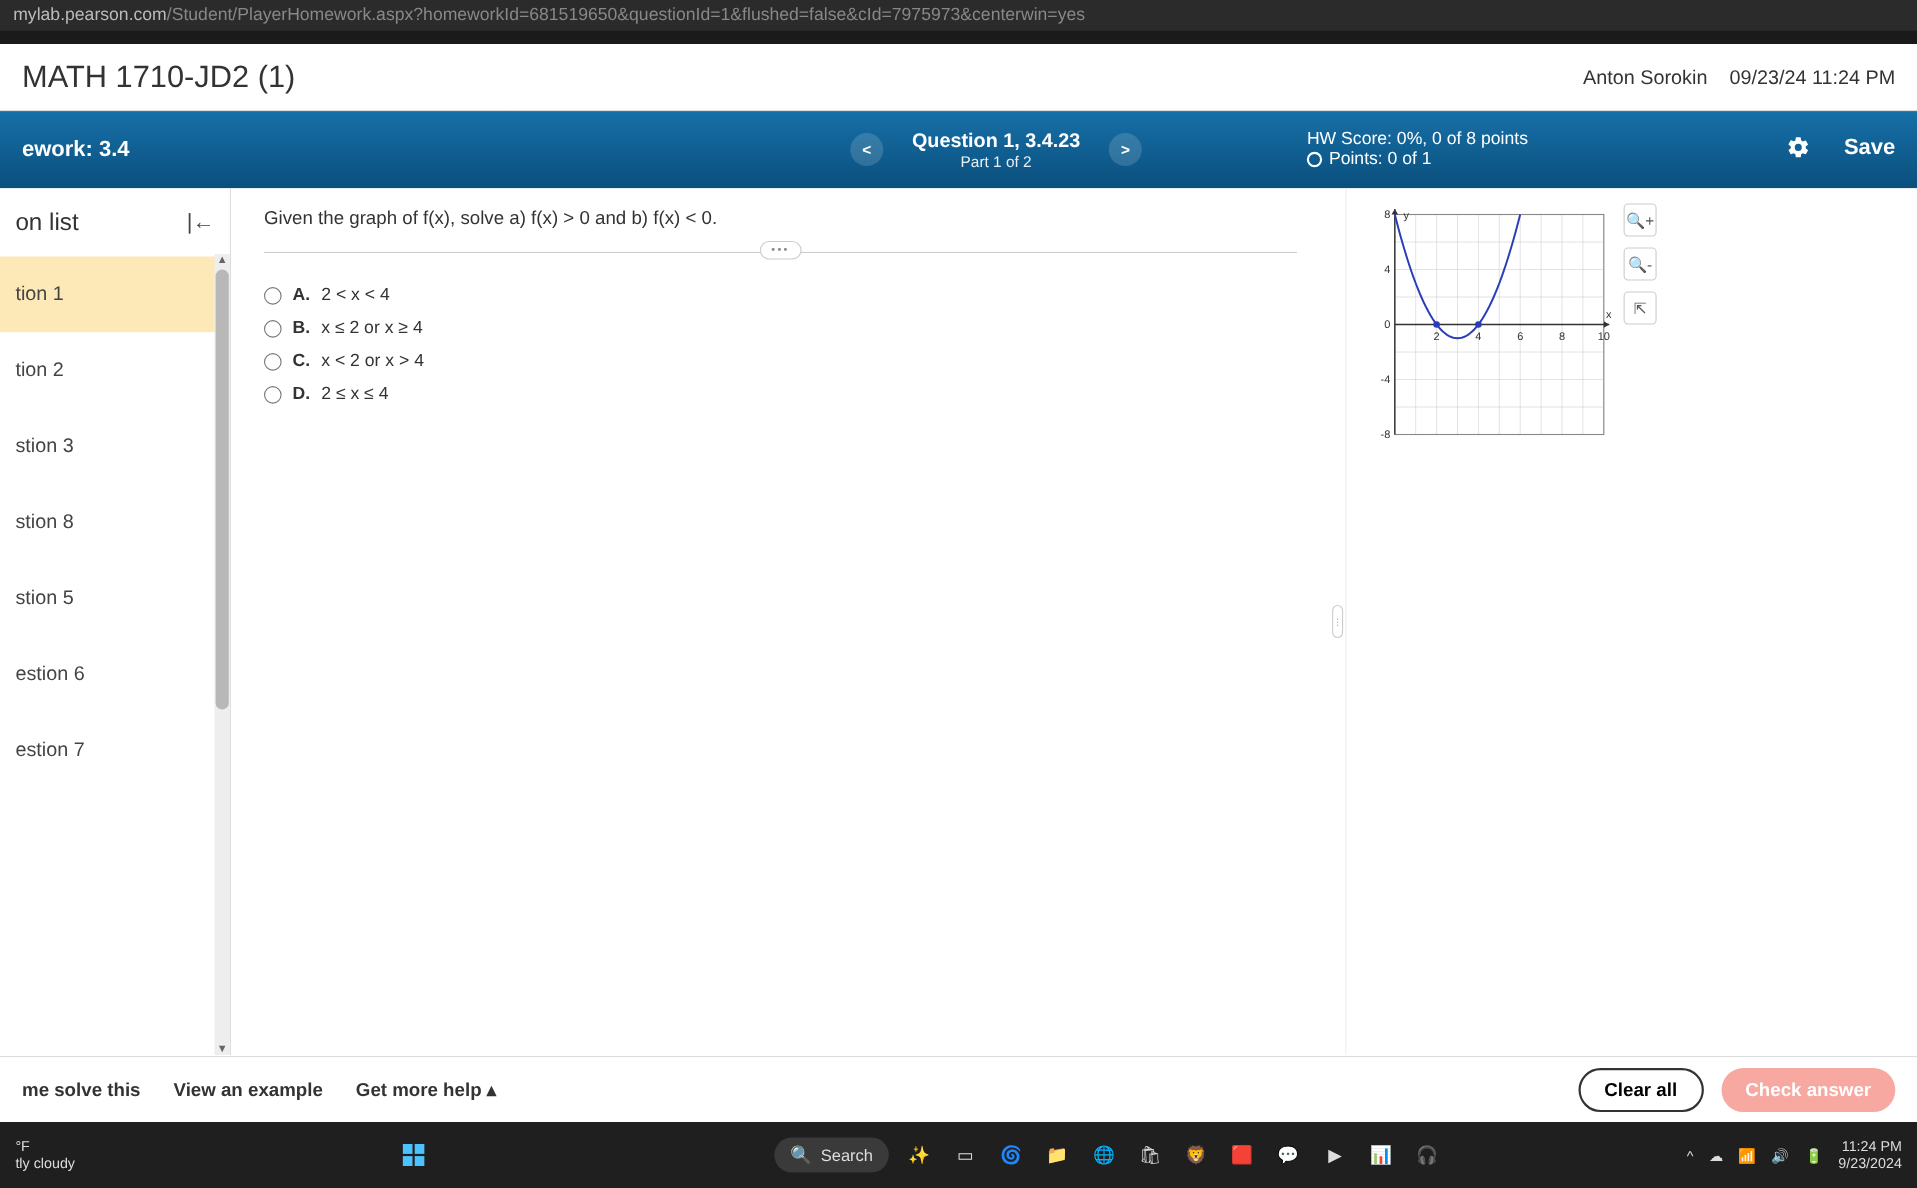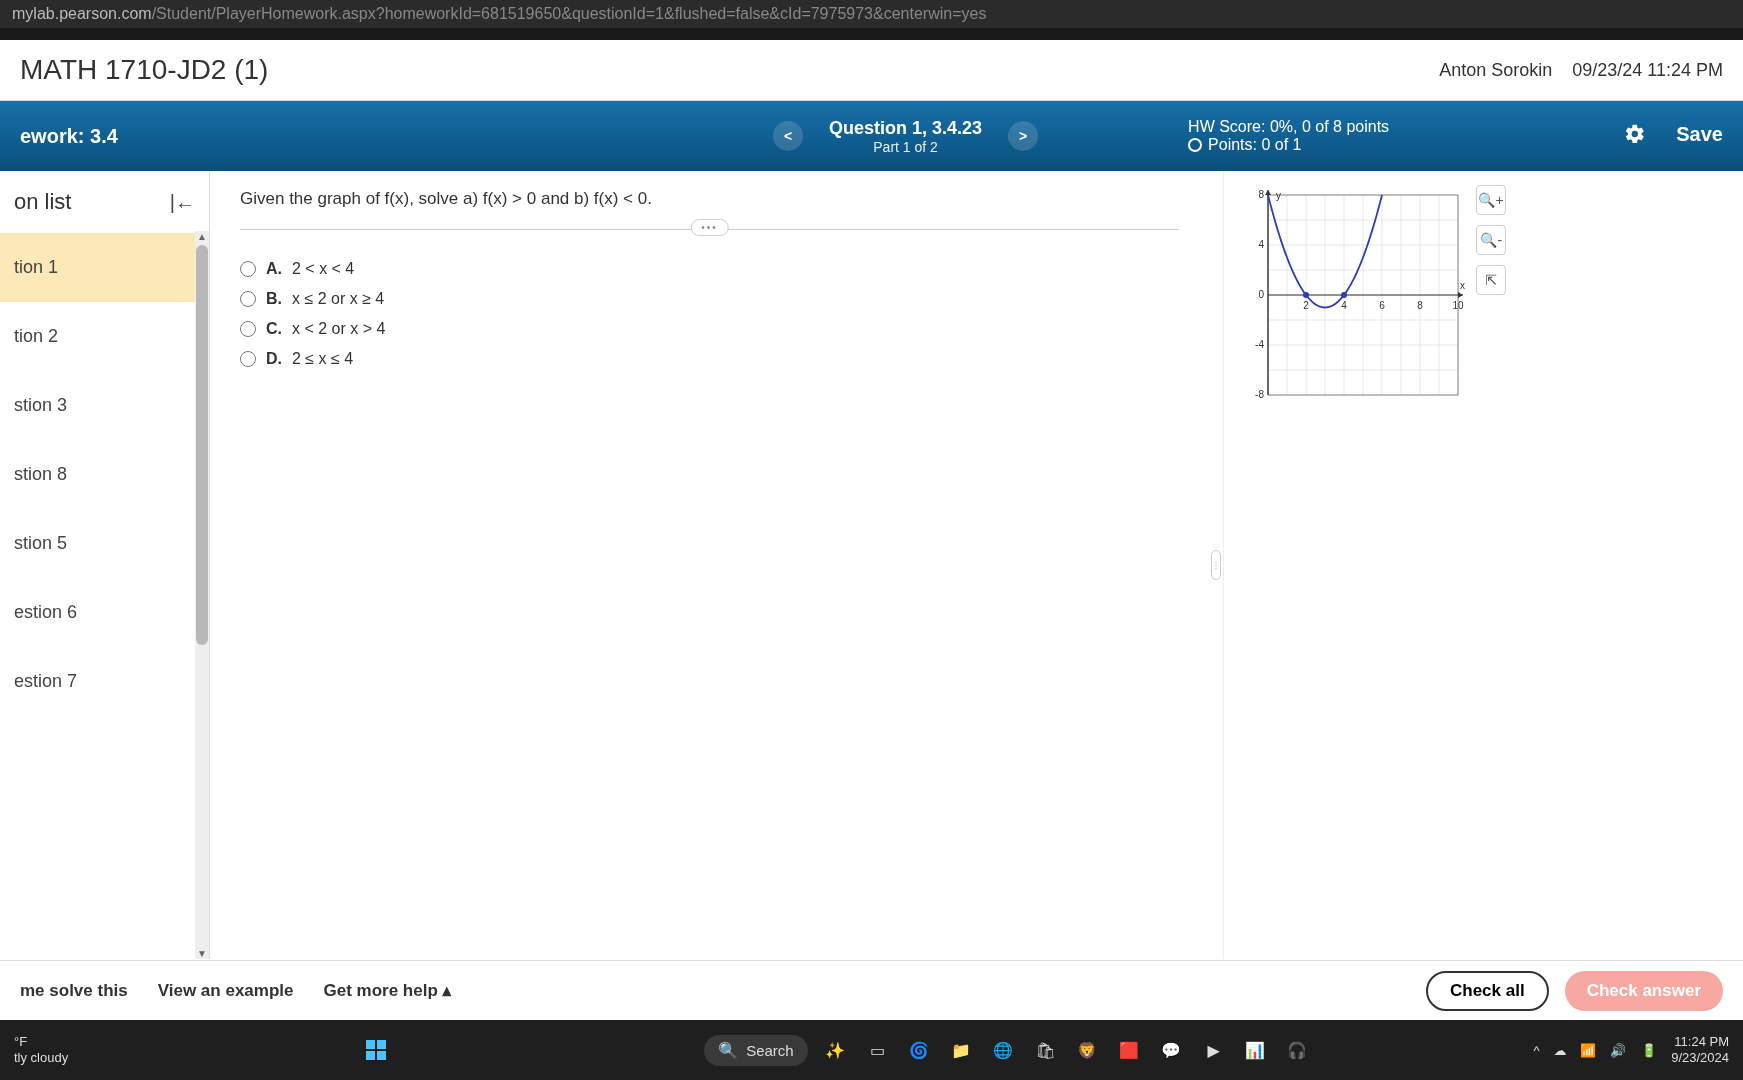--- a/index.html
+++ b/index.html
@@ -219,21 +219,21 @@
         </div>
       </div>
     </div>
   </div>
 
   <div class="footer">
     <span class="link">me solve this</span>
     <span class="link">View an example</span>
     <span class="link"><span>Get more help</span> ▴</span>
     <span class="spacer"></span>
-    <button class="clear-btn">Check all</button>
+    <button class="clear-btn">Clear all</button>
     <button class="check-btn">Check answer</button>
   </div>
 
   <div class="taskbar">
     <div class="weather">
       <div>°F</div>
       <div>tly cloudy</div>
     </div>
     <div class="tb-icon" style="margin-left:280px">
       <svg width="20" height="20" viewBox="0 0 20 20">

